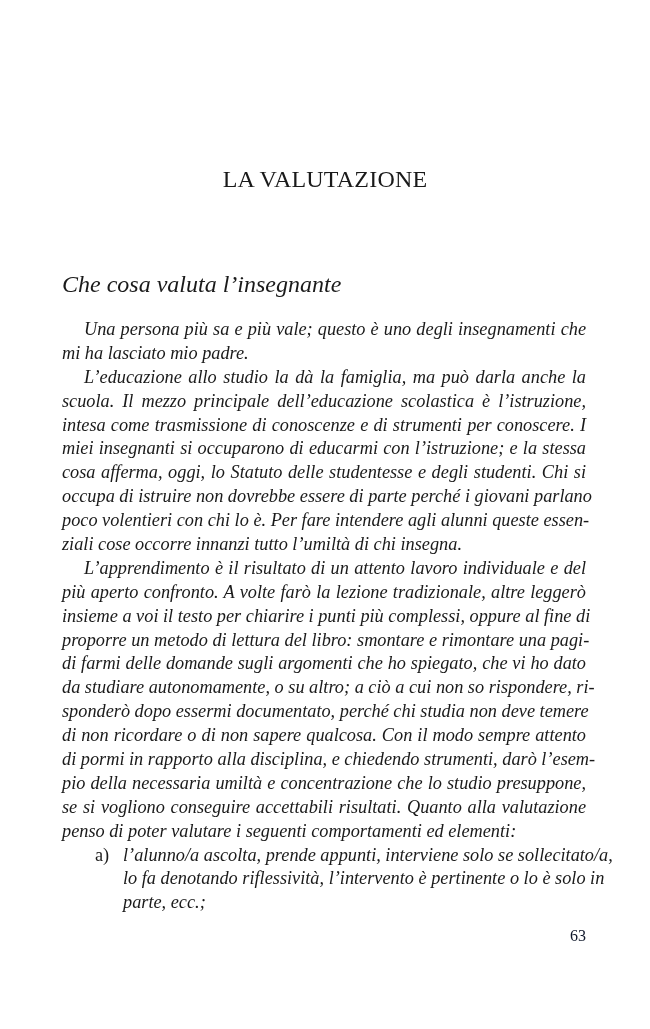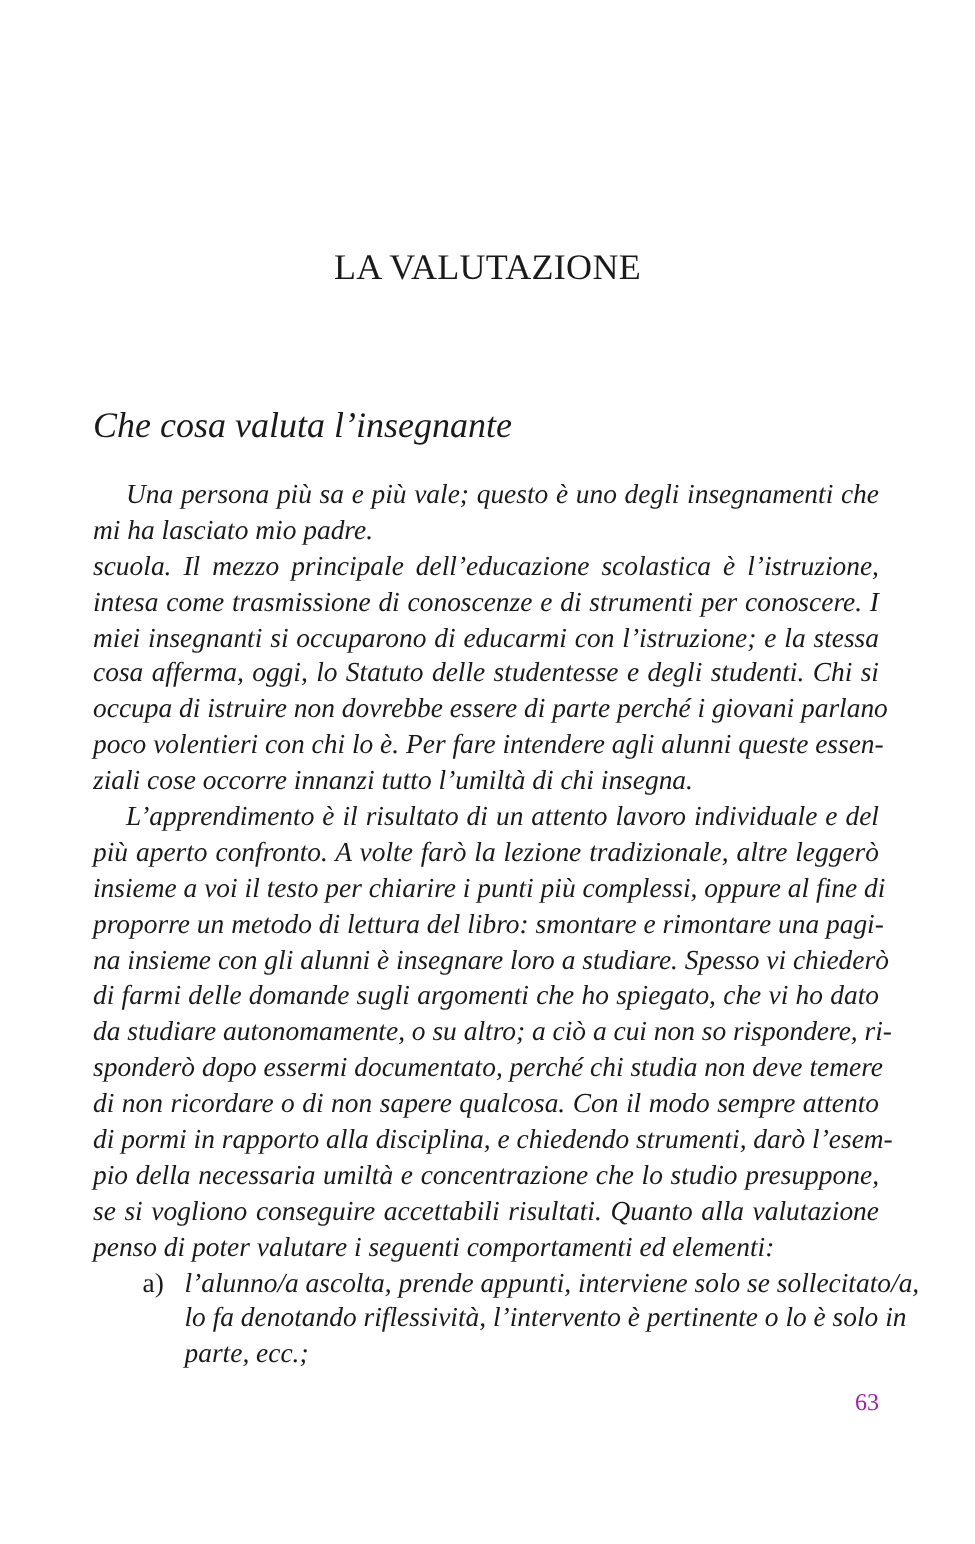--- a/index.html
+++ b/index.html
@@ -72,55 +72,55 @@
       left: 33px;
       top: 0;
     }
     .page-number {
       position: absolute;
       top: 927px;
       left: 560px;
       width: 26px;
       text-align: right;
       font-size: 16px;
-      color: #a21caf;
+      color: #0f172a;
     }
   </style>
 </head>
 <body>
 
 <div class="page">
 
   <h1 class="chapter-title" style="margin:0;font-weight:normal;">LA VALUTAZIONE</h1>
 
   <h2 class="section-heading" style="margin:0;font-weight:normal;">Che cosa valuta l’insegnante</h2>
 
   <div class="body-text">
 
     <div>
       <span class="line indent">Una persona più sa e più vale; questo è uno degli insegnamenti che</span>
       <span class="line last">mi ha lasciato mio padre.</span>
     </div>
 
     <div>
+      <span class="line indent">L’educazione allo studio la dà la famiglia, ma può darla anche la</span>
       <span class="line">scuola. Il mezzo principale dell’educazione scolastica è l’istruzione,</span>
       <span class="line">intesa come trasmissione di conoscenze e di strumenti per conoscere. I</span>
       <span class="line">miei insegnanti si occuparono di educarmi con l’istruzione; e la stessa</span>
       <span class="line">cosa afferma, oggi, lo Statuto delle studentesse e degli studenti. Chi si</span>
       <span class="line">occupa di istruire non dovrebbe essere di parte perché i giovani parlano</span>
       <span class="line">poco volentieri con chi lo è. Per fare intendere agli alunni queste essen-</span>
       <span class="line last">ziali cose occorre innanzi tutto l’umiltà di chi insegna.</span>
     </div>
 
     <div>
       <span class="line indent">L’apprendimento è il risultato di un attento lavoro individuale e del</span>
       <span class="line">più aperto confronto. A volte farò la lezione tradizionale, altre leggerò</span>
       <span class="line">insieme a voi il testo per chiarire i punti più complessi, oppure al fine di</span>
       <span class="line">proporre un metodo di lettura del libro: smontare e rimontare una pagi-</span>
-      <span class="line">na insieme con gli alunni è insegnare loro a studiare. Spesso vi chiederò</span>
       <span class="line">di farmi delle domande sugli argomenti che ho spiegato, che vi ho dato</span>
       <span class="line">da studiare autonomamente, o su altro; a ciò a cui non so rispondere, ri-</span>
       <span class="line">sponderò dopo essermi documentato, perché chi studia non deve temere</span>
       <span class="line">di non ricordare o di non sapere qualcosa. Con il modo sempre attento</span>
       <span class="line">di pormi in rapporto alla disciplina, e chiedendo strumenti, darò l’esem-</span>
       <span class="line">pio della necessaria umiltà e concentrazione che lo studio presuppone,</span>
       <span class="line">se si vogliono conseguire accettabili risultati. Quanto alla valutazione</span>
       <span class="line last">penso di poter valutare i seguenti comportamenti ed elementi:</span>
     </div>
 

